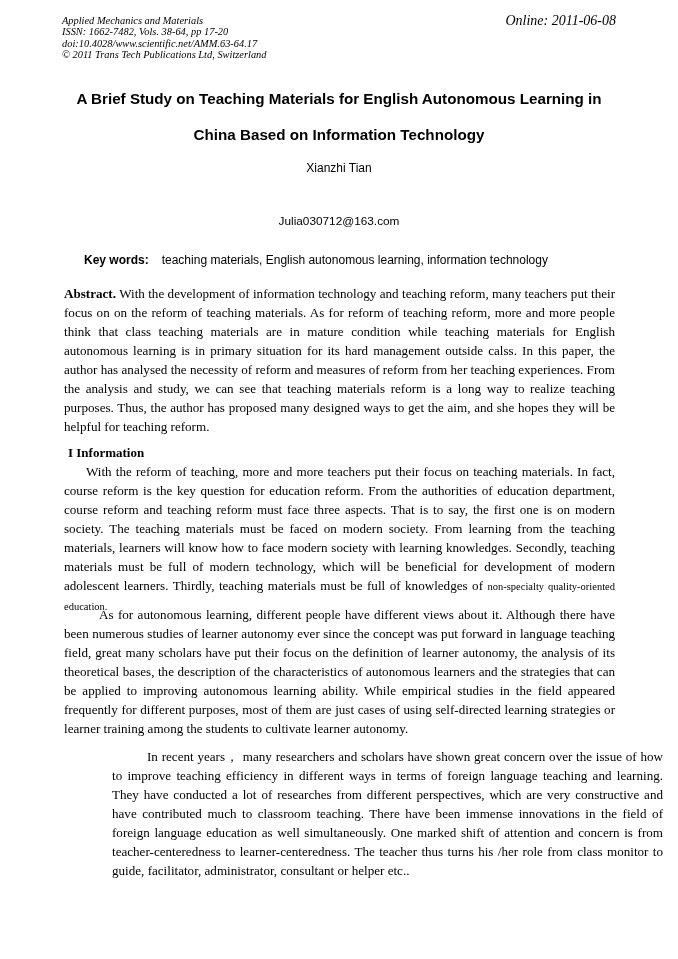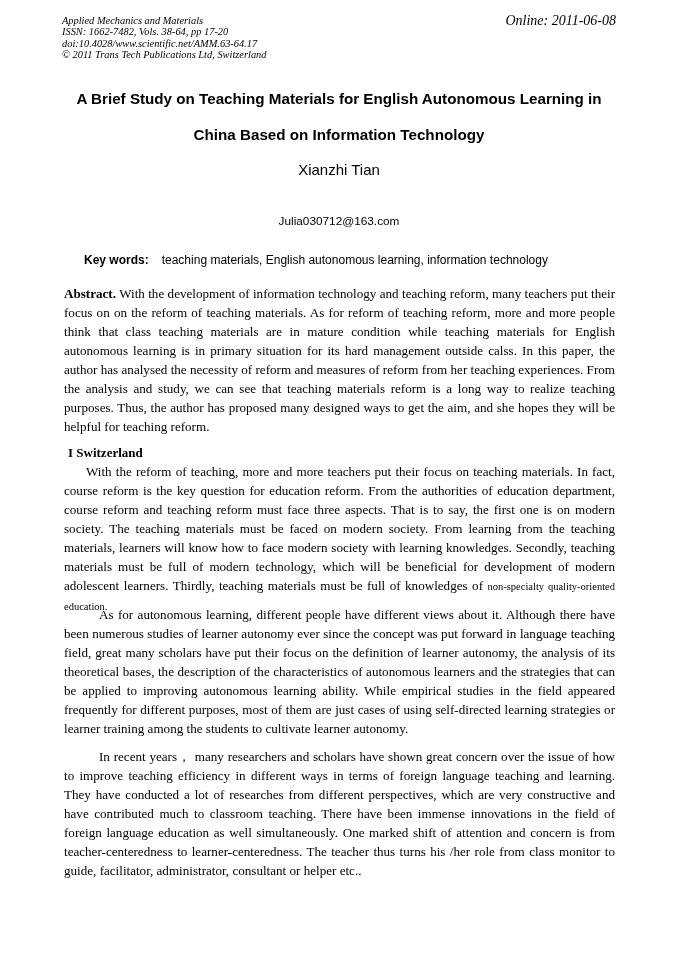--- a/index.html
+++ b/index.html
@@ -3,33 +3,33 @@
 <meta charset="utf-8">
 <style>
   html, body { margin: 0; padding: 0; background: #ffffff; }
   body { width: 678px; height: 959px; position: relative; overflow: hidden; color: #000; }
   .page { position: absolute; left: 0; top: 0; width: 678px; height: 794px; text-decoration: underline; }
   .hdr { position: absolute; left: 62px; top: 15px; font-family: "Liberation Serif", serif; font-style: italic; font-size: 10.4px; line-height: 11.3px; }
   .hdr-right { position: absolute; right: 62px; top: 15px; font-family: "Liberation Serif", serif; font-style: italic; font-size: 14px; line-height: 11.3px; }
   .title { position: absolute; left: 55px; width: 568px; text-align: center; font-family: "Liberation Sans", sans-serif; font-weight: bold; font-size: 15.2px; }
   .t1 { top: 90px; }
   .t2 { top: 126px; }
-  .author { position: absolute; left: 55px; width: 568px; top: 161px; text-align: center; font-family: "Liberation Sans", sans-serif; font-size: 15px; }
+  .author { position: absolute; left: 55px; width: 568px; top: 161px; text-align: center; font-family: "Liberation Sans", sans-serif; font-size: 12px; }
   .affil { position: absolute; left: 55px; width: 568px; top: 190px; text-align: center; font-family: "Liberation Sans", sans-serif; font-size: 11.8px; }
   .email { position: absolute; left: 55px; width: 568px; top: 214px; text-align: center; font-family: "Liberation Sans", sans-serif; font-size: 11.8px; }
   .kw { position: absolute; left: 64px; top: 253px; font-family: "Liberation Sans", sans-serif; font-size: 12px; white-space: nowrap; }
   .kw b { font-weight: bold; margin-right: 13px; padding-left: 20px; }
   .body { position: absolute; left: 64px; width: 551px; font-family: "Liberation Serif", serif; font-size: 13.1px; line-height: 19px; text-align: justify; }
   .abs { top: 284px; }
   .abs b { font-weight: bold; }
   .sec { position: absolute; left: 68px; top: 445px; font-family: "Liberation Serif", serif; font-weight: bold; font-size: 13px; }
   .p1 { top: 462px; text-indent: 22px; }
   .small { font-size: 10.5px; }
   .p2 { top: 605px; text-indent: 35px; }
-  .p3 { top: 747px; text-indent: 35px; }
+  .p3 { top: 747px; text-indent: 35px; margin-left: 48px; }
   p { margin: 0; }
 </style>
 </head>
 <body>
 
 <div class="page">
 
   <div class="hdr">
     <div>Applied Mechanics and Materials</div>
     <div>ISSN: 1662-7482, Vols. 38-64, pp 17-20</div>
@@ -42,21 +42,21 @@
   <div class="title t1">A Brief Study on Teaching Materials for English Autonomous Learning in</div>
   <div class="author">Xianzhi Tian</div>
   <div class="email">Julia030712@163.com</div>
 
   <div class="kw">
     <b>Key words:</b><span>teaching materials, English autonomous learning, information technology</span>
   </div>
 
   <p class="body abs"><b>Abstract.</b><span> With the development of information technology and teaching reform, many teachers put their focus on on the reform of teaching materials. As for reform of teaching reform, more and more people think that class teaching materials are in mature condition while teaching materials for English autonomous learning is in primary situation for its hard management outside calss. In this paper, the author has analysed the necessity of reform and measures of reform from her teaching experiences. From the analysis and study, we can see that teaching materials reform is a long way to realize teaching purposes. Thus, the author has proposed many designed ways to get the aim, and she hopes they will be helpful for teaching reform.</span></p>
 
-  <div class="sec">I Switzerland</div>
+  <div class="sec">I Information</div>
 
   <p class="body p1"><span>With the reform of teaching, more and more teachers put their focus on teaching materials. In fact, course reform is the key question for education reform. From the authorities of education department, course reform and teaching reform must face three aspects. That is to say, the first one is on modern society. The teaching materials must be faced on modern society. From learning from the teaching materials, learners will know how to face modern society with learning knowledges. Secondly, teaching materials must be full of modern technology, which will be beneficial for development of modern adolescent learners. Thirdly, teaching materials must be full of knowledges of </span><span class="small">non-specialty quality-oriented education.</span></p>
 
   <p class="body p2">As for autonomous learning, different people have different views about it. Although there have been numerous studies of learner autonomy ever since the concept was put forward in language teaching field, great many scholars have put their focus on the definition of learner autonomy, the analysis of its theoretical bases, the description of the characteristics of autonomous learners and the strategies that can be applied to improving autonomous learning ability. While empirical studies in the field appeared frequently for different purposes, most of them are just cases of using self-directed learning strategies or learner training among the students to cultivate learner autonomy.</p>
 
   <p class="body p3">In recent years， many researchers and scholars have shown great concern over the issue of how to improve teaching efficiency in different ways in terms of foreign language teaching and learning. They have conducted a lot of researches from different perspectives, which are very constructive and have contributed much to classroom teaching. There have been immense innovations in the field of foreign language education as well simultaneously. One marked shift of attention and concern is from teacher-centeredness to learner-centeredness. The teacher thus turns his /her role from class monitor to guide, facilitator, administrator, consultant or helper etc..</p>
 
 </div>
 
 </body></html>

